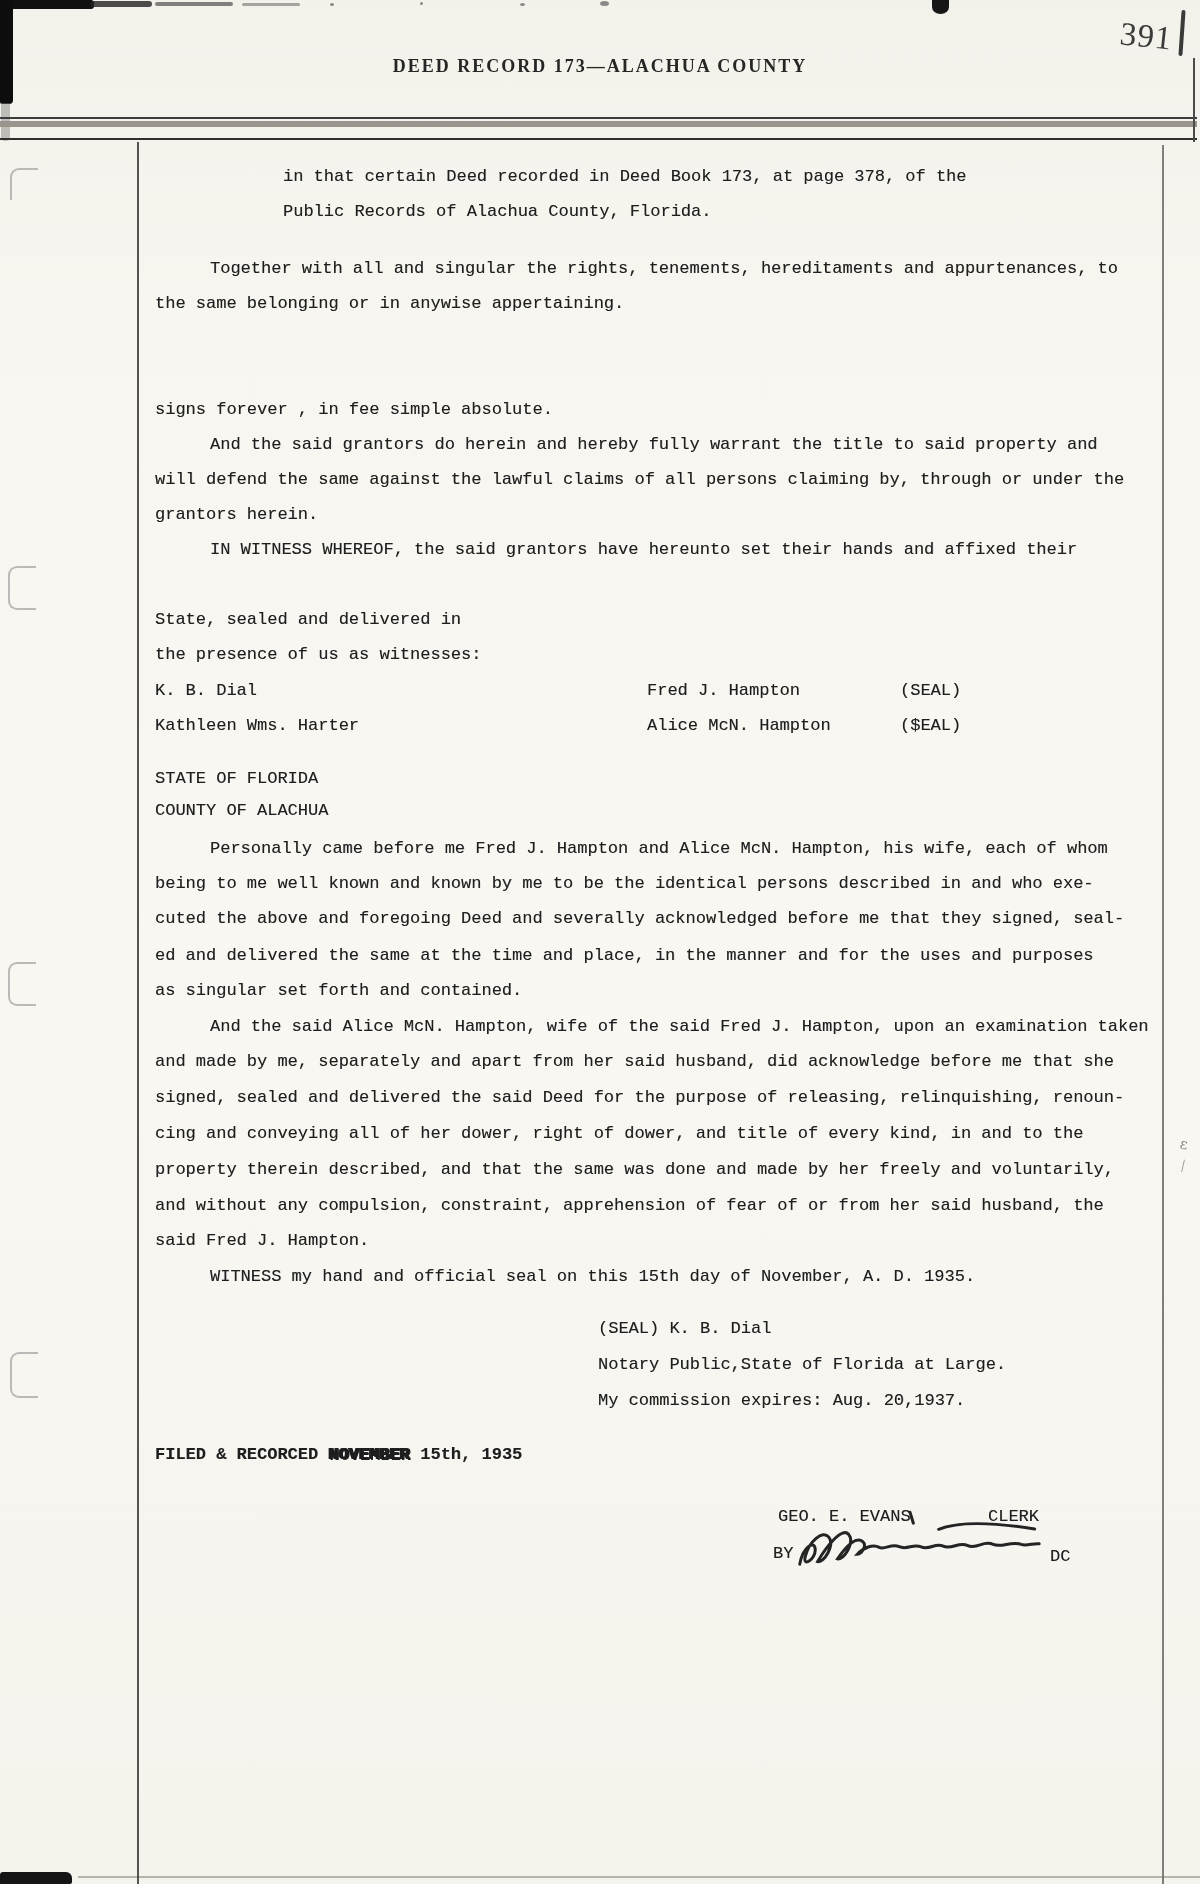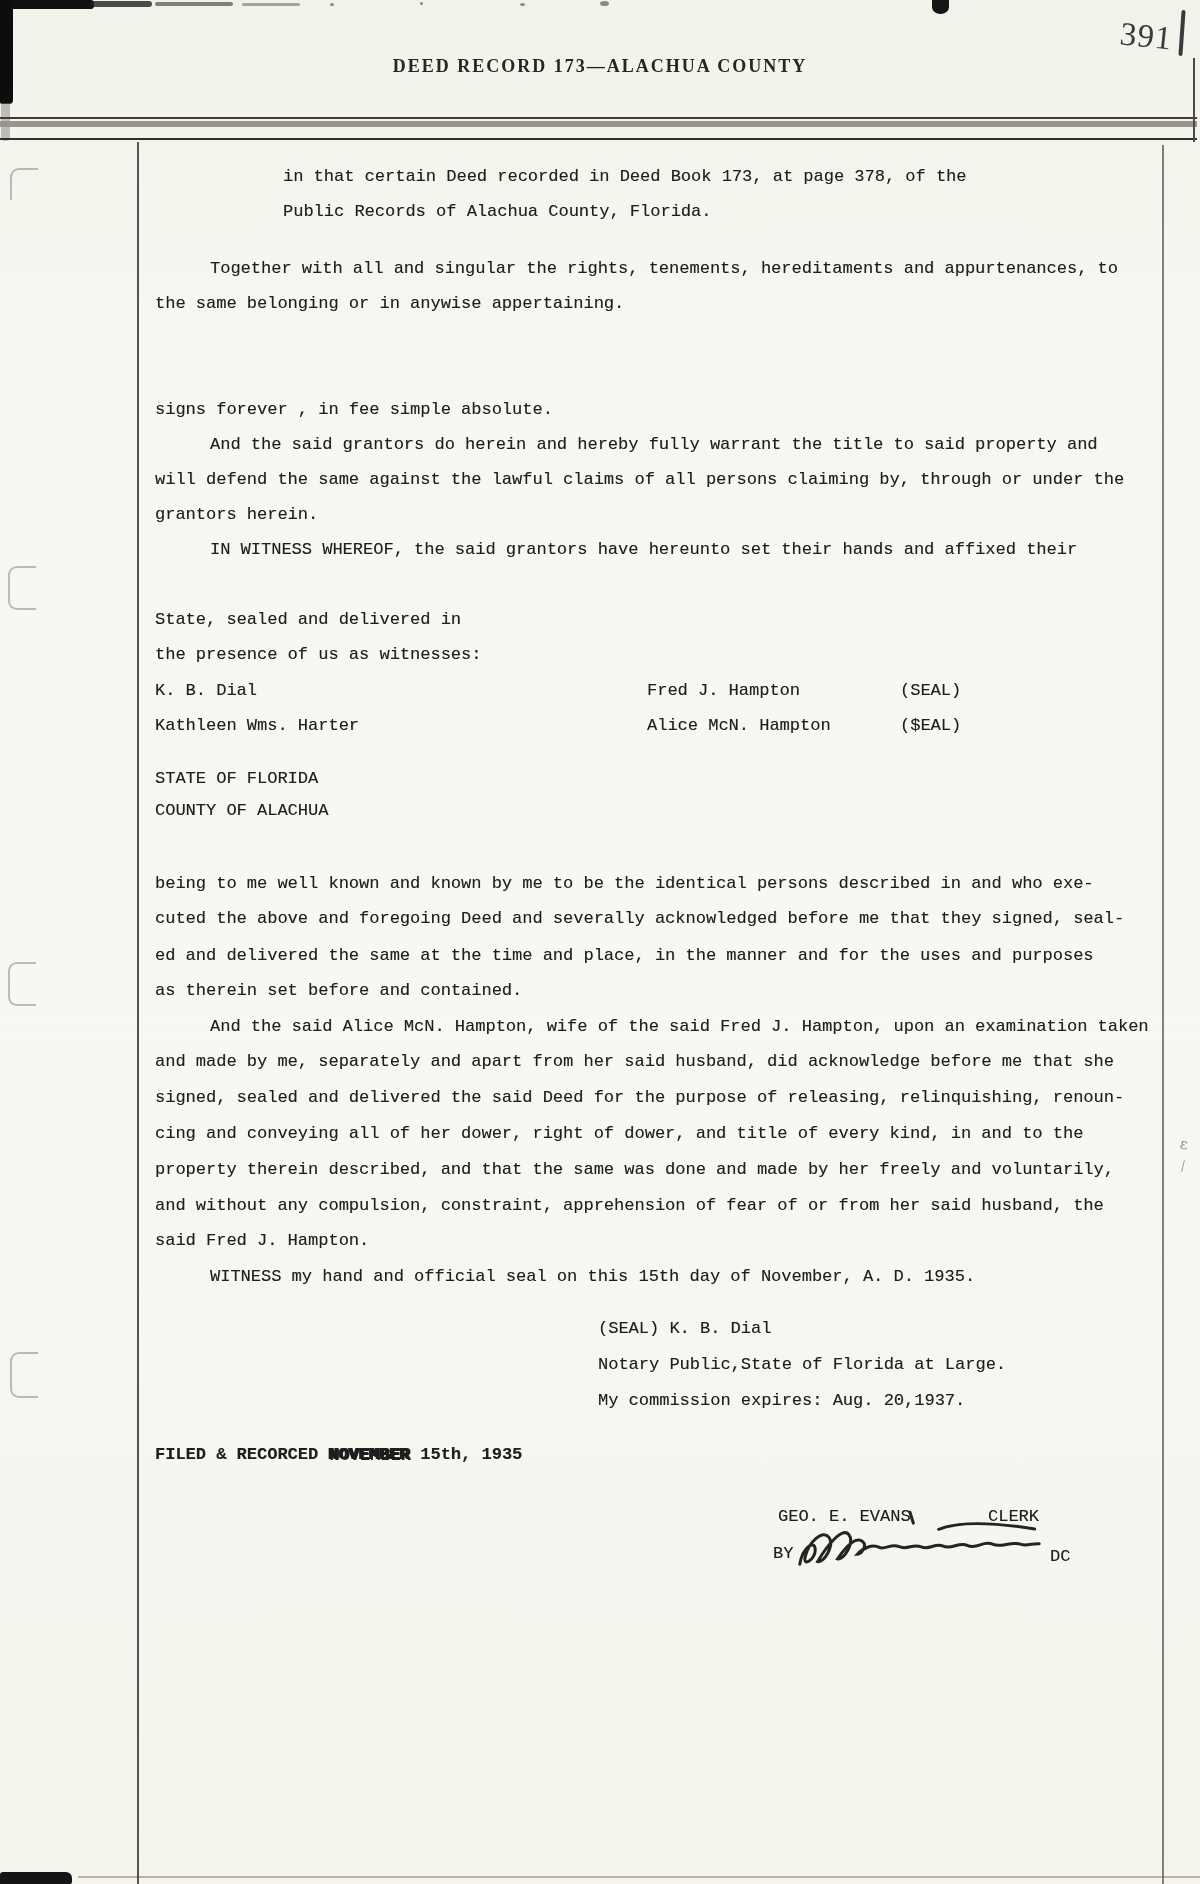--- a/index.html
+++ b/index.html
@@ -120,24 +120,25 @@
   <div class="ln" style="top:680px">K. B. Dial</div>
   <div class="ln col-signer" style="top:680px">Fred J. Hampton</div>
   <div class="ln col-seal" style="top:680px">(SEAL)</div>
   <div class="ln" style="top:715px">Kathleen Wms. Harter</div>
   <div class="ln col-signer" style="top:715px">Alice McN. Hampton</div>
   <div class="ln col-seal" style="top:715px">($EAL)</div>
 
   <div class="ln" style="top:768px">STATE OF FLORIDA</div>
   <div class="ln" style="top:800px">COUNTY OF ALACHUA</div>
 
+  <div class="ln indent" style="top:838px">Personally came before me Fred J. Hampton and Alice McN. Hampton, his wife, each of whom</div>
   <div class="ln" style="top:873px">being to me well known and known by me to be the identical persons described in and who exe-</div>
   <div class="ln" style="top:908px">cuted the above and foregoing Deed and severally acknowledged before me that they signed, seal-</div>
   <div class="ln" style="top:945px">ed and delivered the same at the time and place, in the manner and for the uses and purposes</div>
-  <div class="ln" style="top:980px">as therein set before and contained.</div>
+  <div class="ln" style="top:980px">as singular set forth and contained.</div>
 
   <div class="ln indent" style="top:1016px">And the said Alice McN. Hampton, wife of the said Fred J. Hampton, upon an examination taken</div>
   <div class="ln" style="top:1051px">and made by me, separately and apart from her said husband, did acknowledge before me that she</div>
   <div class="ln" style="top:1087px">signed, sealed and delivered the said Deed for the purpose of releasing, relinquishing, renoun-</div>
   <div class="ln" style="top:1123px">cing and conveying all of her dower, right of dower, and title of every kind, in and to the</div>
   <div class="ln" style="top:1159px">property therein described, and that the same was done and made by her freely and voluntarily,</div>
   <div class="ln" style="top:1195px">and without any compulsion, constraint, apprehension of fear of or from her said husband, the</div>
   <div class="ln" style="top:1230px">said Fred J. Hampton.</div>
 
   <div class="ln indent" style="top:1266px">WITNESS my hand and official seal on this 15th day of November, A. D. 1935.</div>

